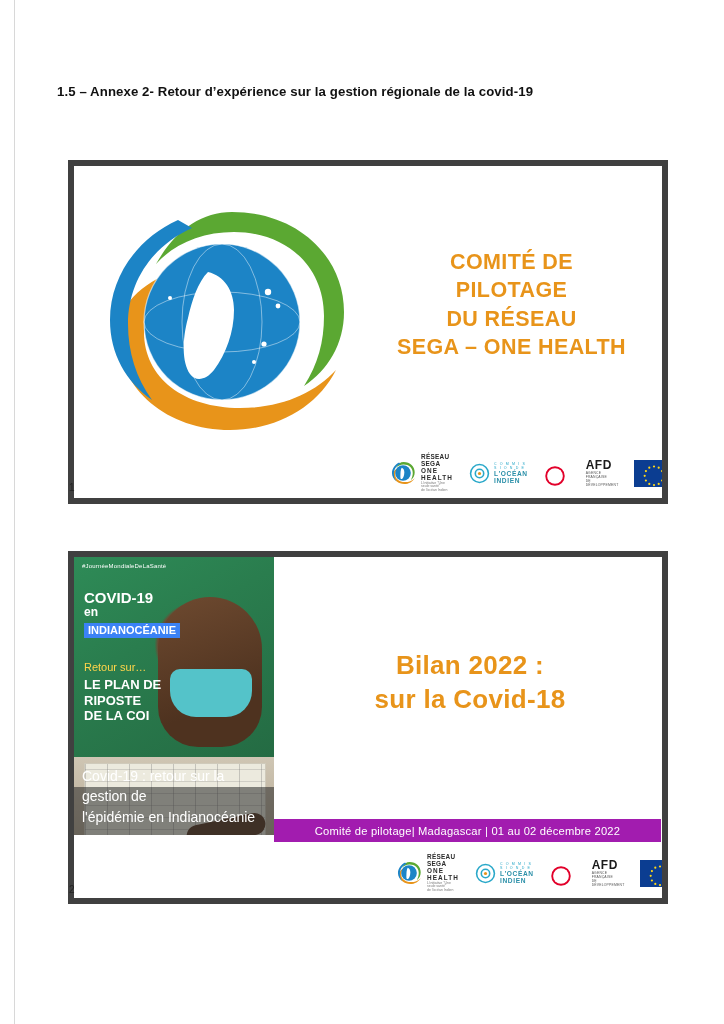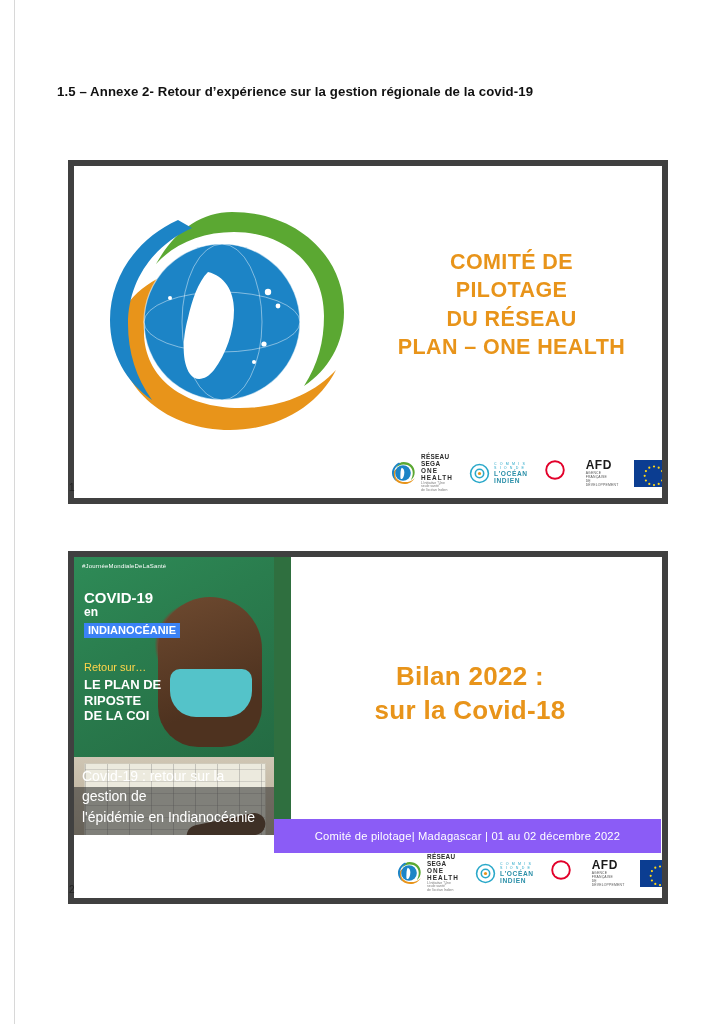--- a/index.html
+++ b/index.html
@@ -110,37 +110,36 @@
   .logo-sega .txt .l1 { font-size: 6.4px; font-weight: bold; color: #2b2b2b; letter-spacing: .3px;}
   .logo-sega .txt .l2 { font-size: 6.4px; font-weight: bold; color: #2b2b2b; letter-spacing: 1.1px;}
   .logo-sega .txt .l3 { font-size: 3.5px; color: #7a7a7a; }
   .logo-sega .txt .l4 { font-size: 3.5px; color: #7a7a7a; }
 
   .logo-coi { display: flex; align-items: center; gap: 4px; }
   .logo-coi .mark { width: 21px; height: 21px; }
   .logo-coi .txt .l1 { font-size: 3.6px; color: #2aa8c9; letter-spacing: 1.1px; }
   .logo-coi .txt .l2 { font-size: 6.6px; color: #2a8fa8; letter-spacing: .6px; font-weight: bold;}
 
-  .logo-afd { display: flex; align-items: flex-start; gap: 20px; }
+  .logo-afd { display: flex; align-items: flex-end; gap: 20px; }
   .logo-afd .mark { width: 22px; height: 22px; }
   .logo-afd .txt .l1 { font-size: 12px; font-weight: bold; color: #1b1b1b; letter-spacing: .5px; line-height: 1;}
   .logo-afd .txt .l2 { font-size: 3.4px; color: #555; letter-spacing: .2px;}
   .logo-afd .txt .l3 { font-size: 3.4px; color: #555; letter-spacing: .2px;}
 
   .logo-eu { width: 40px; height: 27px; background: #0b3d91; position: relative; }
 
   
   .s2-photo {
     position: absolute;
     left: 0; top: 0;
     width: 200px;
     height: 278px;
     overflow: hidden;
     background: #2f6f3f;
-    padding-left: 17px;
   }
   .s2-photo .top {
     position: absolute; left: 0; top: 0; width: 200px; height: 200px;
     background:
       radial-gradient(circle at 62% 44%, #6b4a33 0 24%, rgba(107,74,51,0) 26%),
       linear-gradient(150deg, #2e8b57 0%, #2a7d4e 40%, #246b43 100%);
   }
   .s2-photo .face {
     position: absolute;
     left: 84px; top: 40px; width: 104px; height: 150px;
@@ -203,32 +202,32 @@
     position: absolute; left: 0; bottom: 0; width: 200px; height: 48px;
     background: rgba(40,40,40,.55);
   }
   .s2-photo .caption {
     position: absolute; left: 8px; bottom: 8px; width: 184px;
     color: #ffffff; font-size: 14px; line-height: 1.45;
   }
 
   .s2-title {
     position: absolute;
-    left: 212px; top: 103px; width: 368px;
+    left: 212px; top: 92px; width: 368px;
     text-align: center;
     color: #E8941A;
     font-weight: bold;
     font-size: 26px;
     line-height: 1.3;
     letter-spacing: .3px;
   }
   .s2-band {
     position: absolute;
-    left: 200px; top: 262px; width: 387px; height: 34px;
-    background: #8b5cf6;
+    left: 200px; top: 262px; width: 387px; height: 23px;
+    background: #a21caf;
     color: #ffffff;
     font-size: 11.2px;
     display: flex;
     align-items: center;
     justify-content: center;
     letter-spacing: .2px;
   }
 </style>
 </head>
 <body>
@@ -268,21 +267,21 @@
         <circle cx="182" cy="150" r="2.6" fill="#ffffff"></circle>
         <circle cx="172" cy="168" r="2" fill="#ffffff"></circle>
         <circle cx="88" cy="104" r="2" fill="#ffffff"></circle>
       </svg>
     </div>
 
     <div class="s1-text">
       <div>COMITÉ DE</div>
       <div>PILOTAGE</div>
       <div>DU RÉSEAU</div>
-      <div>PLAN – ONE HEALTH</div>
+      <div>SEGA – ONE HEALTH</div>
     </div>
 
 
     <div class="logo-row" id="s1-logos">
 
       <div class="logo-sega">
         <div class="mark">
           <svg viewBox="0 0 40 40" width="26" height="26">
             <path d="M21 3 C31 3 38 10 38 19 C38 24 36 28 32 31 C34 27 35 24 35 20 C35 12 29 7 21 7 C16 7 12 9 9 12 C12 6 16 3 21 3Z" fill="#5BA832"></path>
             <path d="M5 22 C5 31 13 37 22 37 C29 37 35 33 38 28 C34 32 29 34 23 34 C14 34 8 29 8 22 C8 18 10 15 13 12 C8 14 5 18 5 22Z" fill="#E8941A"></path>

